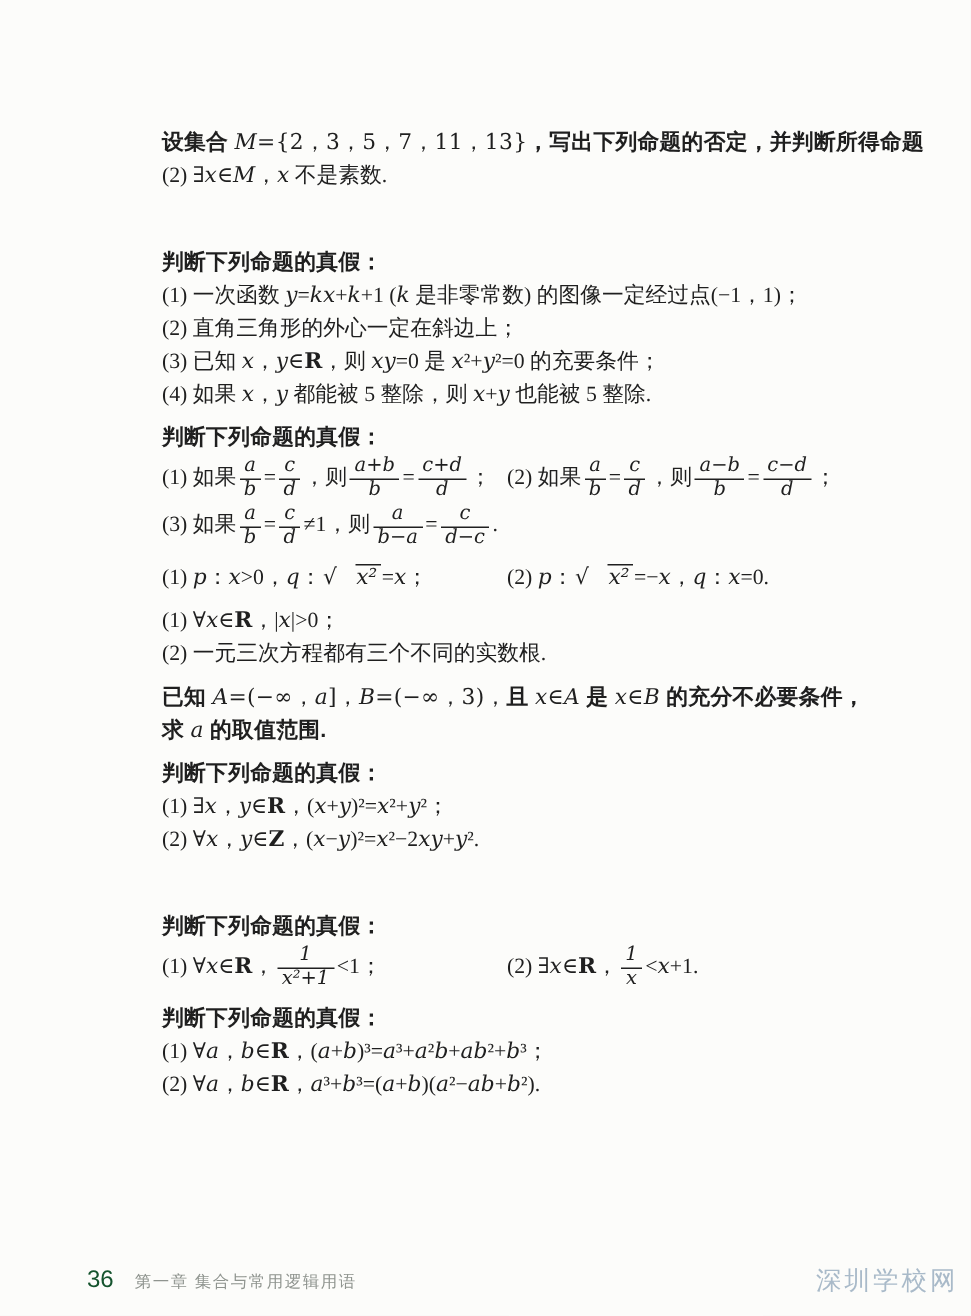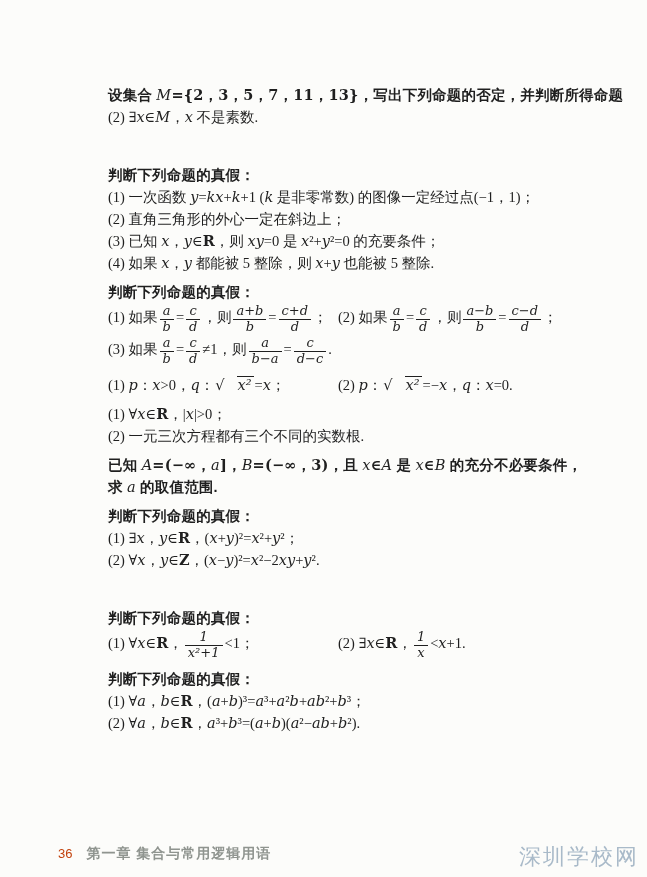--- a/index.html
+++ b/index.html
@@ -11,41 +11,41 @@
   }
   .page{position:absolute;inset:0;background:#fcfcfa;}
   #content{position:absolute;left:108px;top:84px;width:492px;}
   .problem{margin-bottom:7px;}
   .problem.gap-lg{margin-top:36px;}
   .line{line-height:22px;font-size:14.5px;white-space:nowrap;}
   .line.stem{font-family:"Liberation Sans","DejaVu Sans",sans-serif;font-weight:700;letter-spacing:.2px;}
   .line.item{font-family:"Liberation Serif","DejaVu Serif",serif;font-weight:400;}
   .line.twocol{display:grid;grid-template-columns:230px 1fr;}
   .mi{font-family:"DejaVu Serif","Liberation Serif",serif;font-style:italic;font-weight:400;}
-  .mr{font-family:"DejaVu Serif","Liberation Serif",serif;font-style:normal;font-weight:700;}
+  .mr{font-family:"DejaVu Serif","Liberation Serif",serif;font-style:normal;font-weight:400;}
   .mb{font-family:"DejaVu Serif","Liberation Serif",serif;font-style:normal;font-weight:700;}
   .frac{
     display:inline-flex;flex-direction:column;vertical-align:middle;
     text-align:center;margin:1px 2px;font-size:13px;line-height:1.12;
     font-family:"DejaVu Serif","Liberation Serif",serif;font-style:italic;font-weight:400;
   }
   .frac .fn{display:block;border-bottom:1px solid var(--ink,#1f1f1f);padding:0 3px;}
   .frac .fd{display:block;padding:0 3px;}
   .sqrt{display:inline-block;font-family:"DejaVu Serif","Liberation Serif",serif;font-weight:400;margin:0 1px;}
   .sqrt .rs{font-style:normal;}
   .sqrt .rad{font-style:italic;border-top:1px solid var(--ink,#1f1f1f);padding:0 2px 0 1px;margin-left:12px;}
   .footer{
     position:absolute;left:58px;top:845px;font-size:11px;
     font-family:"Liberation Sans","DejaVu Sans",sans-serif;
     color:var(--footer,#8f948f);display:flex;align-items:baseline;gap:14px;
   }
-  .footer .pnum{font-size:13px;color:#c2410c;}
-  .footer .chap{font-size:14px;letter-spacing:1px;font-weight:bold;}
+  .footer .pnum{font-size:16px;color:#14532d;}
+  .footer .chap{font-size:11px;letter-spacing:1px;}
   .watermark{
-    position:absolute;right:8px;top:842px;font-size:22px;letter-spacing:2px;
+    position:absolute;right:8px;top:842px;font-size:17px;letter-spacing:2px;
     font-family:"Liberation Sans","DejaVu Sans",sans-serif;
     color:var(--watermark,#a9bac9);
   }
 </style>
 </head>
 <body>
 
 <div class="page">
   <div id="content">
       <div class="problem">

